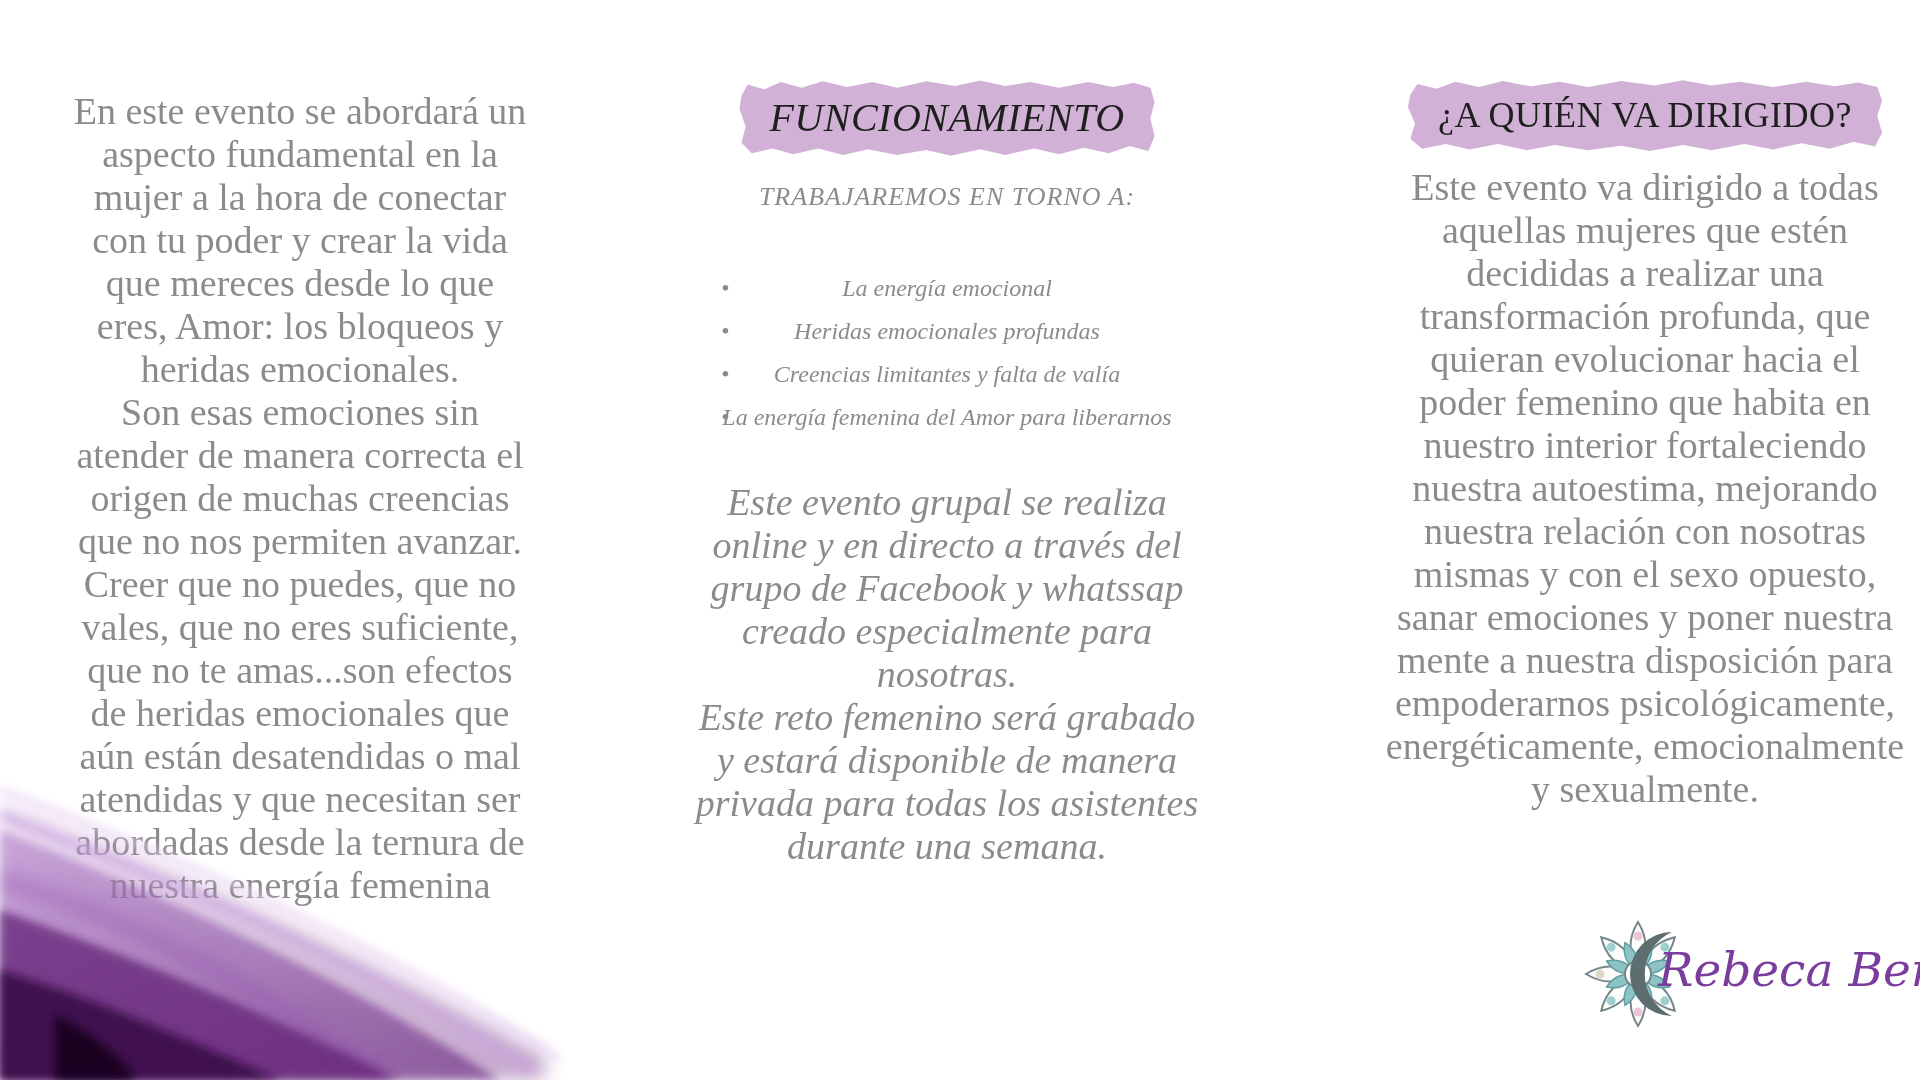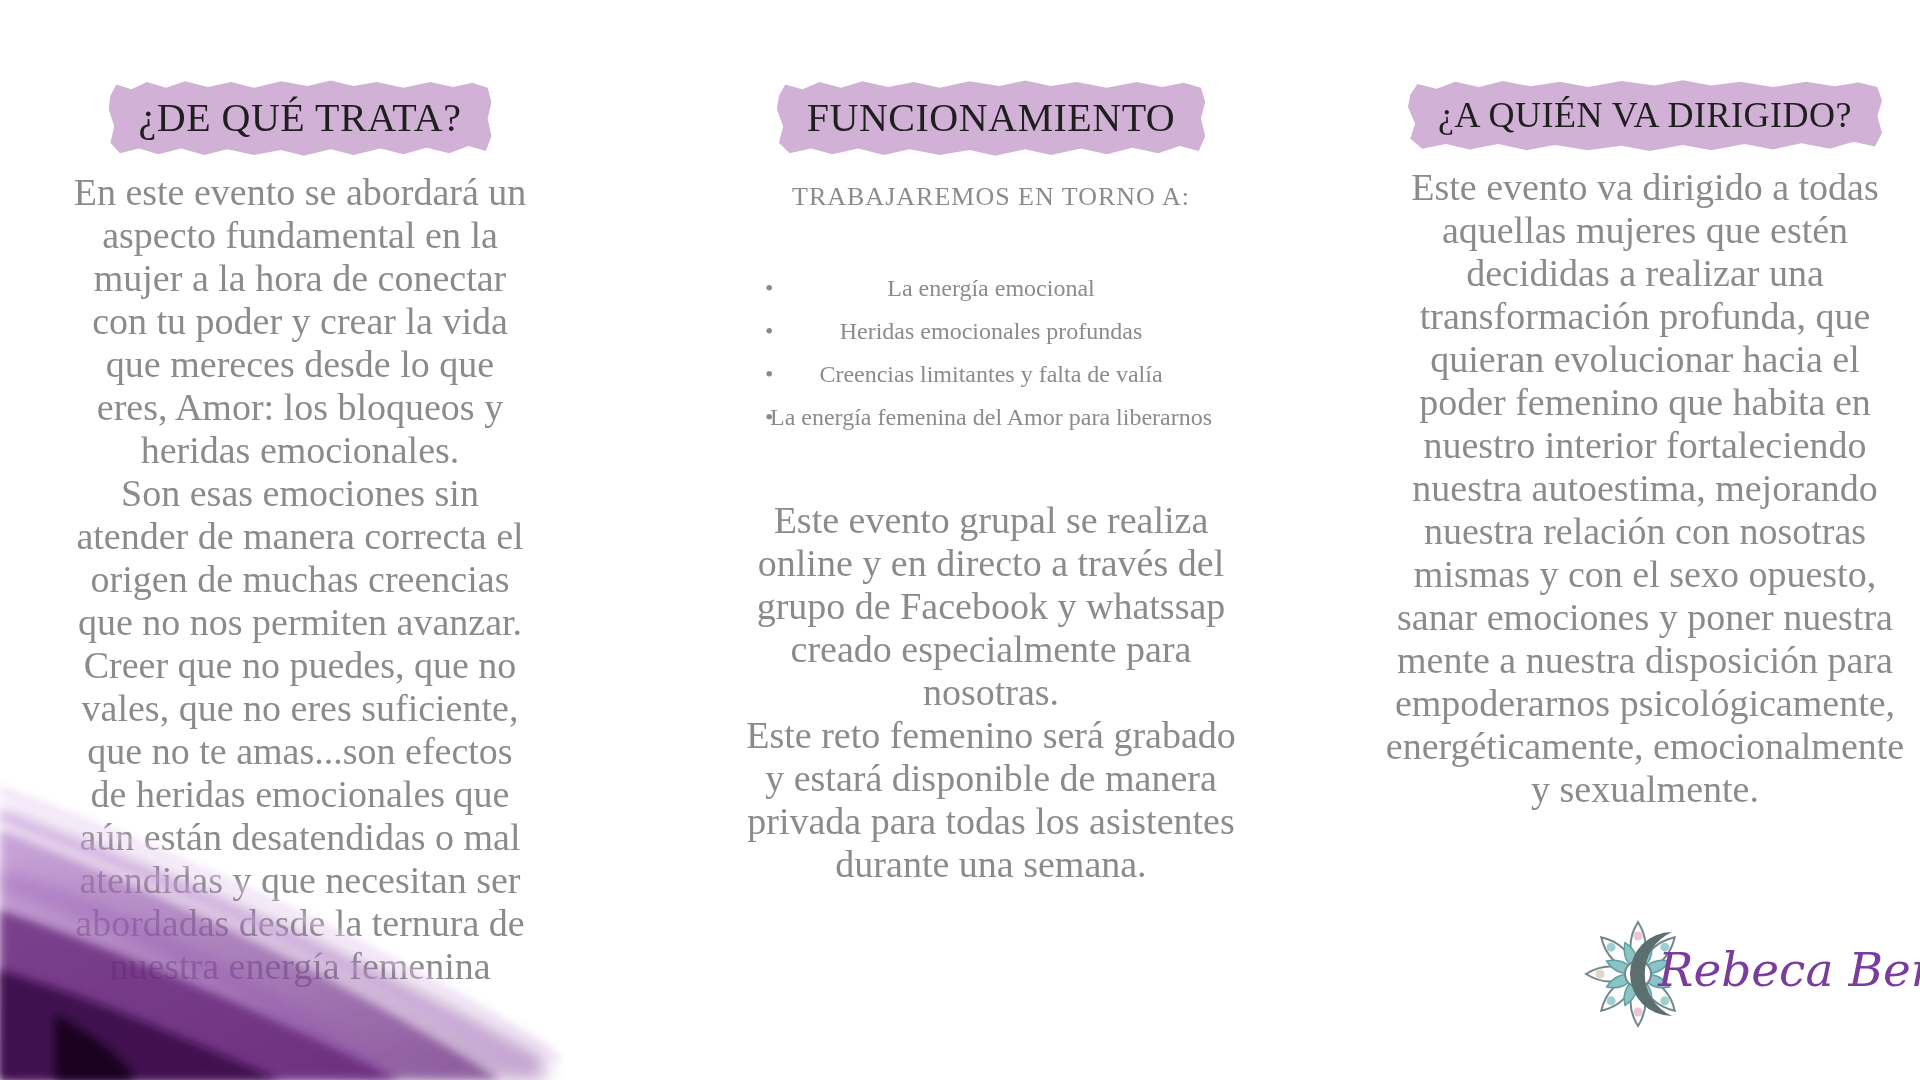--- a/index.html
+++ b/index.html
@@ -10,21 +10,21 @@
   }
   *{box-sizing:border-box;}
   html,body{margin:0;padding:0;}
   body{
     width:1920px;height:1080px;position:relative;overflow:hidden;
     background:#ffffff;
     font-family:"Liberation Serif","DejaVu Serif",serif;
   }
   .col{position:absolute;top:78px;text-align:center;}
   #col-about{left:40px;width:520px;}
-  #col-how{left:739px;width:504px;}
+  #col-how{left:695px;width:504px;font-style:italic;}
   #col-audience{left:1383px;width:524px;}
 
   .brush{
     position:relative;display:inline-block;
     padding:16px 30px 18px;
     margin:0 auto;
     white-space:nowrap;
   }
   .brush::before{
     content:"";position:absolute;inset:0;background:var(--highlight);
@@ -56,44 +56,41 @@
     list-style:none;margin:50px 0 0;padding:0;
   }
   ul.topics li{
     position:relative;text-align:center;
     font-size:24px;line-height:43px;color:var(--body-text);
   }
   ul.topics li::before{
     content:"\2022";position:absolute;left:26px;top:0;
     color:var(--body-text);
   }
-  #col-how .body-block{margin-top:60px;}
+  #col-how .body-block{margin-top:42px;}
 
   #smoke{
     position:absolute;left:0;bottom:0;width:600px;height:320px;
     pointer-events:none;
   }
   #logo{
     position:absolute;left:1576px;top:912px;width:336px;height:136px;
   }
   #logo .mark{position:absolute;left:0;top:0;}
   #logo .brand{
     position:absolute;left:82px;top:34px;
     font-family:"DejaVu Serif","Liberation Serif",serif;
     font-style:italic;font-size:47px;line-height:1;
     color:var(--logo-purple);white-space:nowrap;
   }
 </style>
 </head>
 <body>
 
 <section class="col" id="col-about">
-  <div class="brush">
-    <h2>¿DE QUÉ TRATA?</h2>
-  </div>
   <div class="body-block">
     <p>En este evento se abordará un aspecto fundamental en la mujer a la hora de conectar con tu poder y crear la vida que mereces desde lo que eres, Amor: los bloqueos y heridas emocionales.</p>
     <p>Son esas emociones sin atender de manera correcta el origen de muchas creencias que no nos permiten avanzar.</p>
     <p>Creer que no puedes, que no vales, que no eres suficiente, que no te amas...son efectos de heridas emocionales que aún están desatendidas o mal atendidas y que necesitan ser abordadas desde la ternura de nuestra energía femenina</p>
   </div>
 </section>
 
 <section class="col" id="col-how">
   <div class="brush">
     <h2>FUNCIONAMIENTO</h2>

